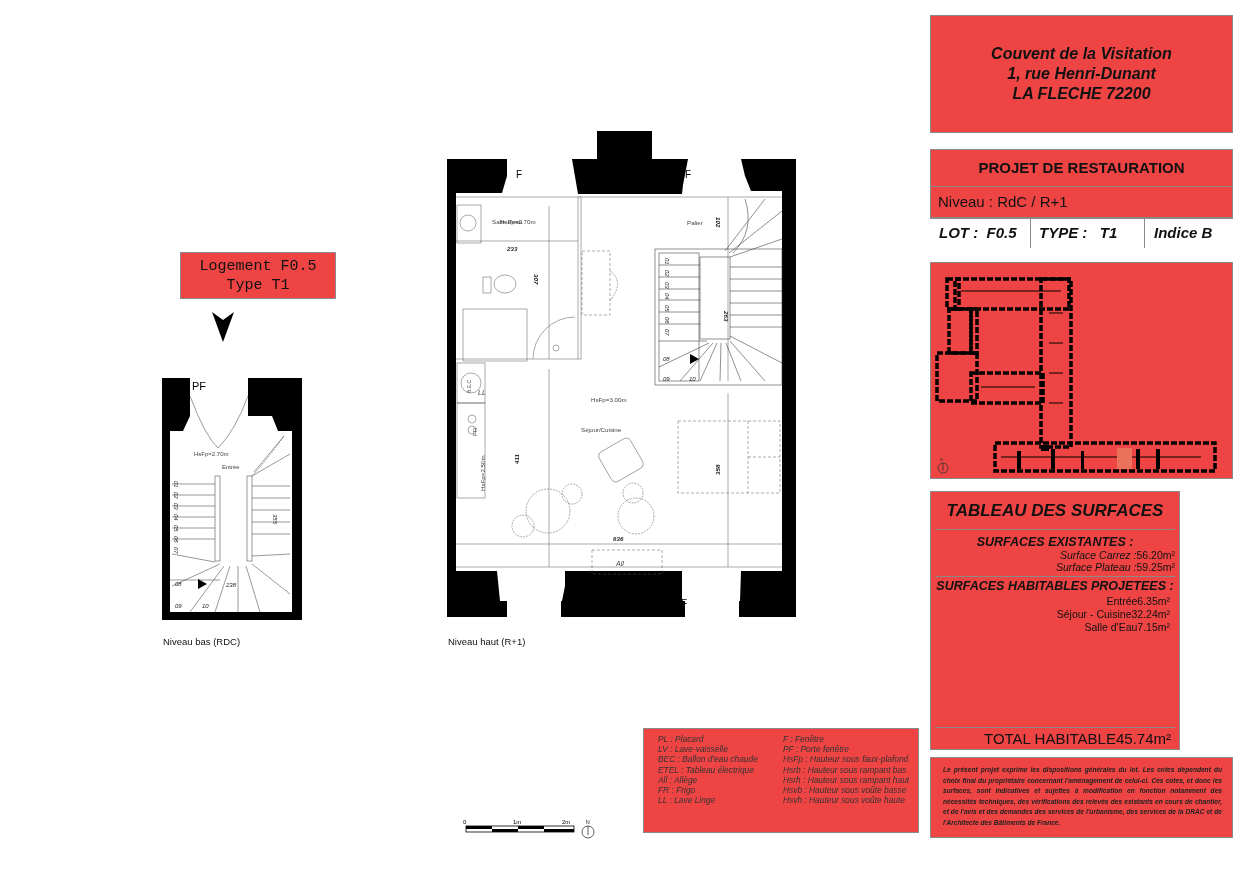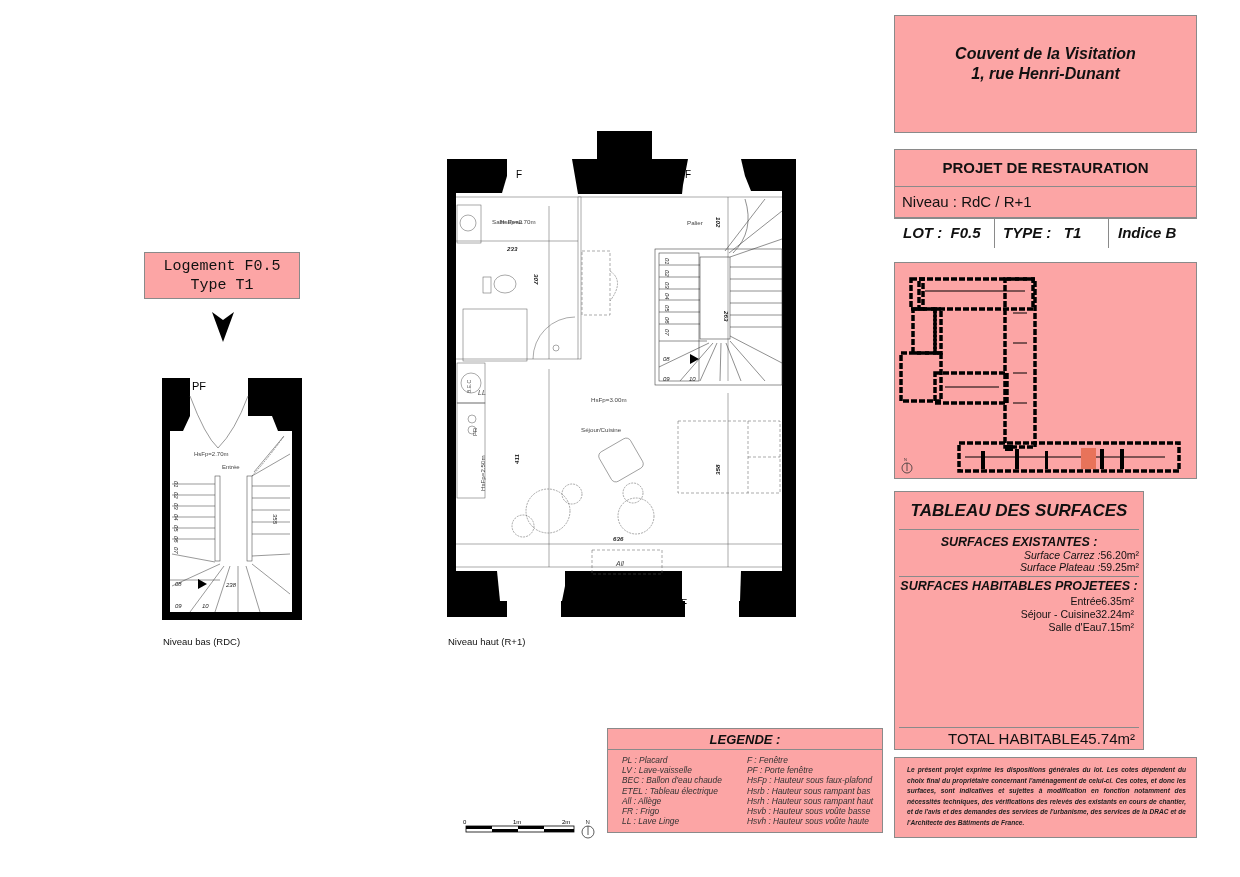--- a/index.html
+++ b/index.html
@@ -1,31 +1,32 @@
 <!DOCTYPE html>
 <html><head>
 <meta charset="utf-8">
 <style>
   html, body { margin:0; padding:0; background:#ffffff; }
   body { width:1240px; height:877px; position:relative; overflow:hidden; font-family:"Liberation Sans", sans-serif; color:#111; }
   .abs { position:absolute; }
-  .box { position:absolute; border:1px solid #8a8a8a; background:#fca5a5; box-sizing:border-box; }
+  .box { position:absolute; border:1px solid #8a8a8a; background:#ef4444; box-sizing:border-box;margin-left:36px; }
   .it { font-style:italic; }
   .b { font-weight:bold; }
   .c { text-align:center; }
   .row { display:flex; justify-content:flex-end; }
   svg text { font-family:"Liberation Sans", sans-serif; }
 </style>
 </head>
 <body>
 
 <div class="box" style="left:894px;top:15px;width:303px;height:118px;">
   <div class="it b c" style="margin-top:28px;font-size:16px;line-height:20px;">
     <div>Couvent de la Visitation</div>
     <div>1, rue Henri-Dunant</div>
+    <div>LA FLECHE 72200</div>
   </div>
 </div>
 
 <div class="box" style="left:894px;top:149px;width:303px;height:70px;">
   <div class="b c" style="height:36px;line-height:36px;font-size:15px;border-bottom:1px solid #8a8a8a;">PROJET DE RESTAURATION</div>
   <div style="height:30px;line-height:30px;font-size:15px;padding-left:7px;border-bottom:1px solid #8a8a8a;">Niveau : RdC / R+1</div>
   <div style="display:flex;height:30px;line-height:30px;font-size:15px;" class="it b">
     <div style="width:100px;padding-left:8px;border-right:1px solid #8a8a8a;box-sizing:border-box;">
       <span>LOT :</span>&nbsp;&nbsp;<span>F0.5</span>
     </div>
@@ -112,21 +113,20 @@
     <span>TOTAL HABITABLE</span>
     <span>45.74m²</span>
   </div>
 </div>
 
 <div class="box" style="left:894px;top:757px;width:303px;height:81px;padding:7px 10px 0 12px;">
   <div class="it b" style="font-size:6.6px;line-height:10.6px;text-align:justify;color:#222;">Le présent projet exprime les dispositions générales du lot. Les cotes dépendent du choix final du propriétaire concernant l'aménagement de celui-ci. Ces cotes, et donc les surfaces, sont indicatives et sujettes à modification en fonction notamment des nécessités techniques, des vérifications des relevés des existants en cours de chantier, et de l'avis et des demandes des services de l'urbanisme, des services de la DRAC et de l'Architecte des Bâtiments de France.</div>
 </div>
 
 <div class="box" style="left:607px;top:728px;width:276px;height:105px;">
-  <div class="it b c" style="height:20px;line-height:22px;font-size:13px;border-bottom:1px solid #8a8a8a;">LEGENDE :</div>
   <div style="display:flex;padding:5px 0 0 14px;font-size:8.4px;line-height:10.2px;color:#333;" class="it">
     <div style="width:125px;">
       <div>PL : Placard</div>
       <div>LV : Lave-vaisselle</div>
       <div>BEC : Ballon d'eau chaude</div>
       <div>ETEL : Tableau électrique</div>
       <div>All : Allège</div>
       <div>FR : Frigo</div>
       <div>LL : Lave Linge</div>
     </div>

